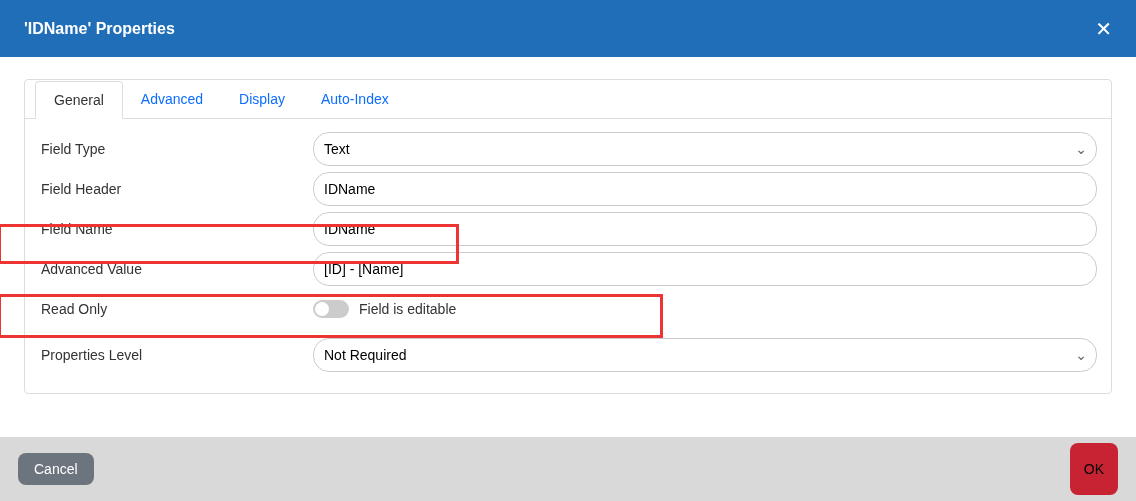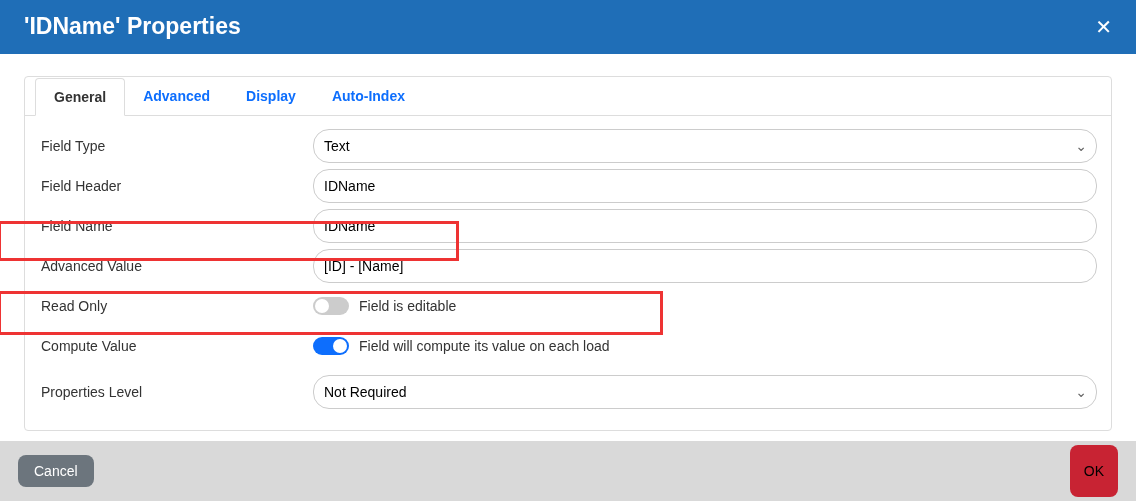--- a/index.html
+++ b/index.html
@@ -1,23 +1,23 @@
 <!DOCTYPE html>
 <html><head>
 <meta charset="utf-8">
 <style>
   * { box-sizing: border-box; }
   html, body { margin:0; padding:0; font-family: "Segoe UI", Arial, sans-serif; font-size:14px; color:#333; }
   .dialog { width:1136px; height:501px; background:#fff; position:relative; display:flex; flex-direction:column; }
   .header { background:#1F6EB7; color:#fff; height:57px; display:flex; align-items:center; justify-content:space-between; padding:0 24px; }
-  .header-title { font-size:23px; font-weight:600; }
+  .header-title { font-size:16px; font-weight:600; }
   .close-x { cursor:pointer; font-size:20px; }
   .body { flex:1; padding:22px 24px 10px 24px; }
   .panel { border:1px solid #ddd; border-radius:4px; overflow:visible; position:relative; }
-  .tabs { display:flex; border-bottom:1px solid #ddd; padding-left:10px;font-weight:bold; }
+  .tabs { display:flex; border-bottom:1px solid #ddd; padding-left:10px; }
   .tab { padding:10px 18px; cursor:pointer; color:#0d6efd; position:relative; top:1px; }
   .tab.active { color:#333; border:1px solid #ddd; border-bottom:1px solid #fff; border-top-left-radius:4px; border-top-right-radius:4px; background:#fff; }
   .form-area { padding:10px 14px 18px 14px; }
   .row { display:flex; align-items:center; min-height:40px; }
   .row-label { width:274px; padding-left:2px; color:#333; }
   .row-control { flex:1; display:flex; align-items:center; }
   .input, .select { width:100%; height:34px; border:1px solid #ccc; border-radius:16px; padding:0 10px; font-size:14px; font-family:inherit; background:#fff; }
   .select { appearance:none; -webkit-appearance:none; padding-right:28px; }
   .select-wrap { position:relative; width:100%; }
   .select-chevron { position:absolute; right:10px; top:50%; transform:translateY(-50%); pointer-events:none; color:#666; }
@@ -90,29 +90,20 @@
         <div class="row">
           <div class="row-label">Read Only</div>
           <div class="row-control">
             <div class="toggle off">
                 <div class="knob"></div>
               </div>
             <span class="toggle-label">Field is editable</span>
           </div>
         </div>
 
-        <div class="row">
-          <div class="row-label">Compute Value</div>
-          <div class="row-control">
-            <div class="toggle on">
-                <div class="knob"></div>
-              </div>
-            <span class="toggle-label">Field will compute its value on each load</span>
-          </div>
-        </div>
 
         <div class="row" style="margin-top:6px;">
           <div class="row-label">Properties Level</div>
           <div class="row-control">
             <div class="select-wrap">
               <input class="select" readonly="" value="Not Required" style="">
               <span class="select-chevron">⌄</span>
             </div>
           </div>
         </div>

